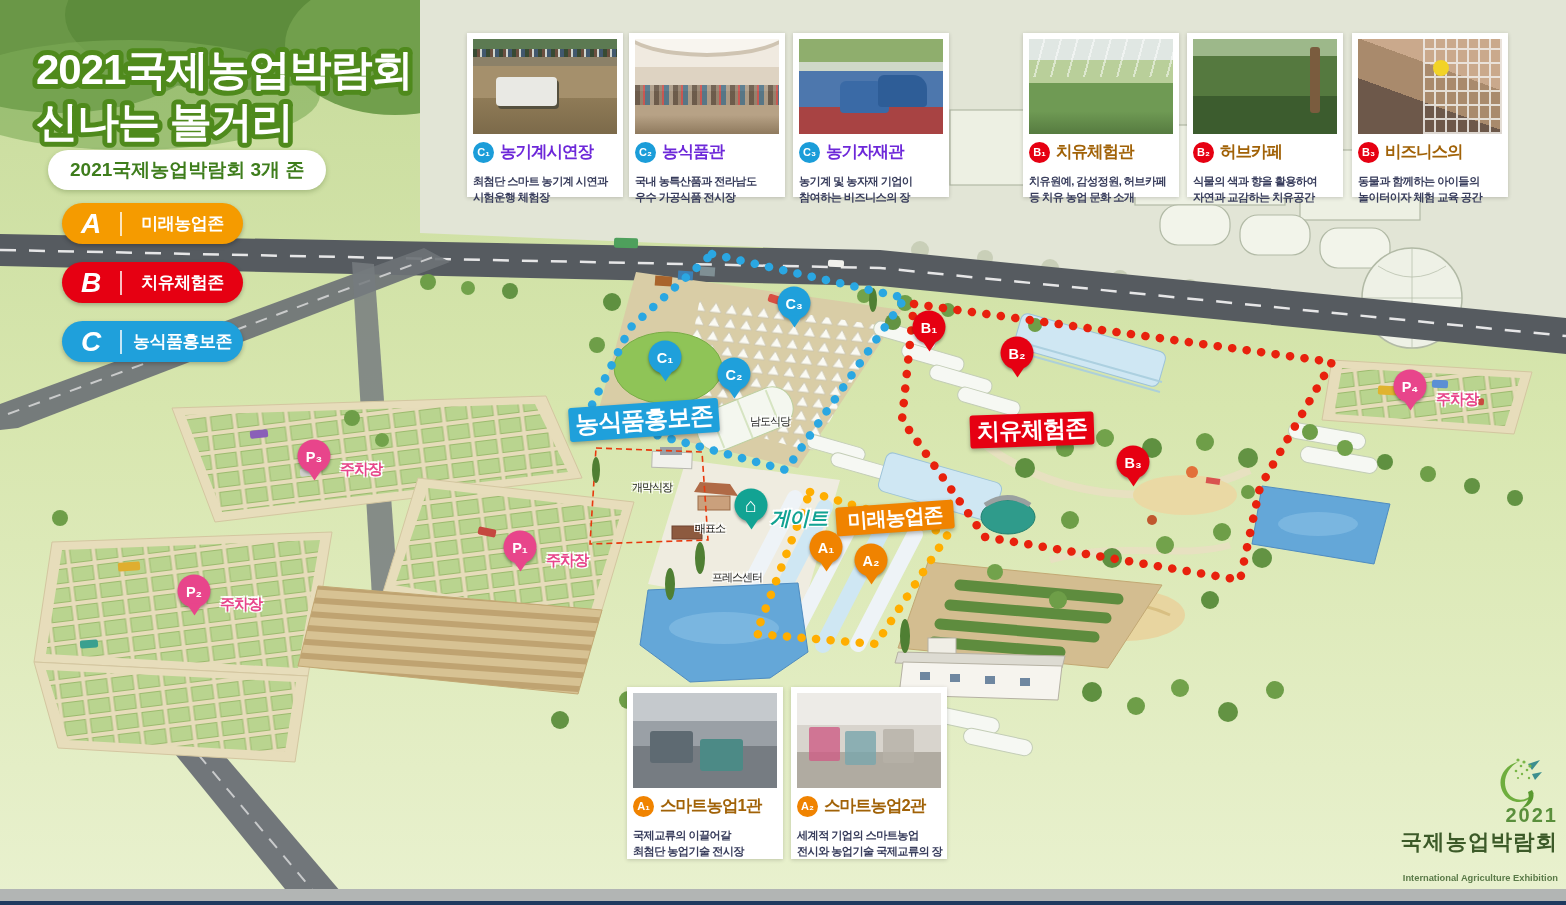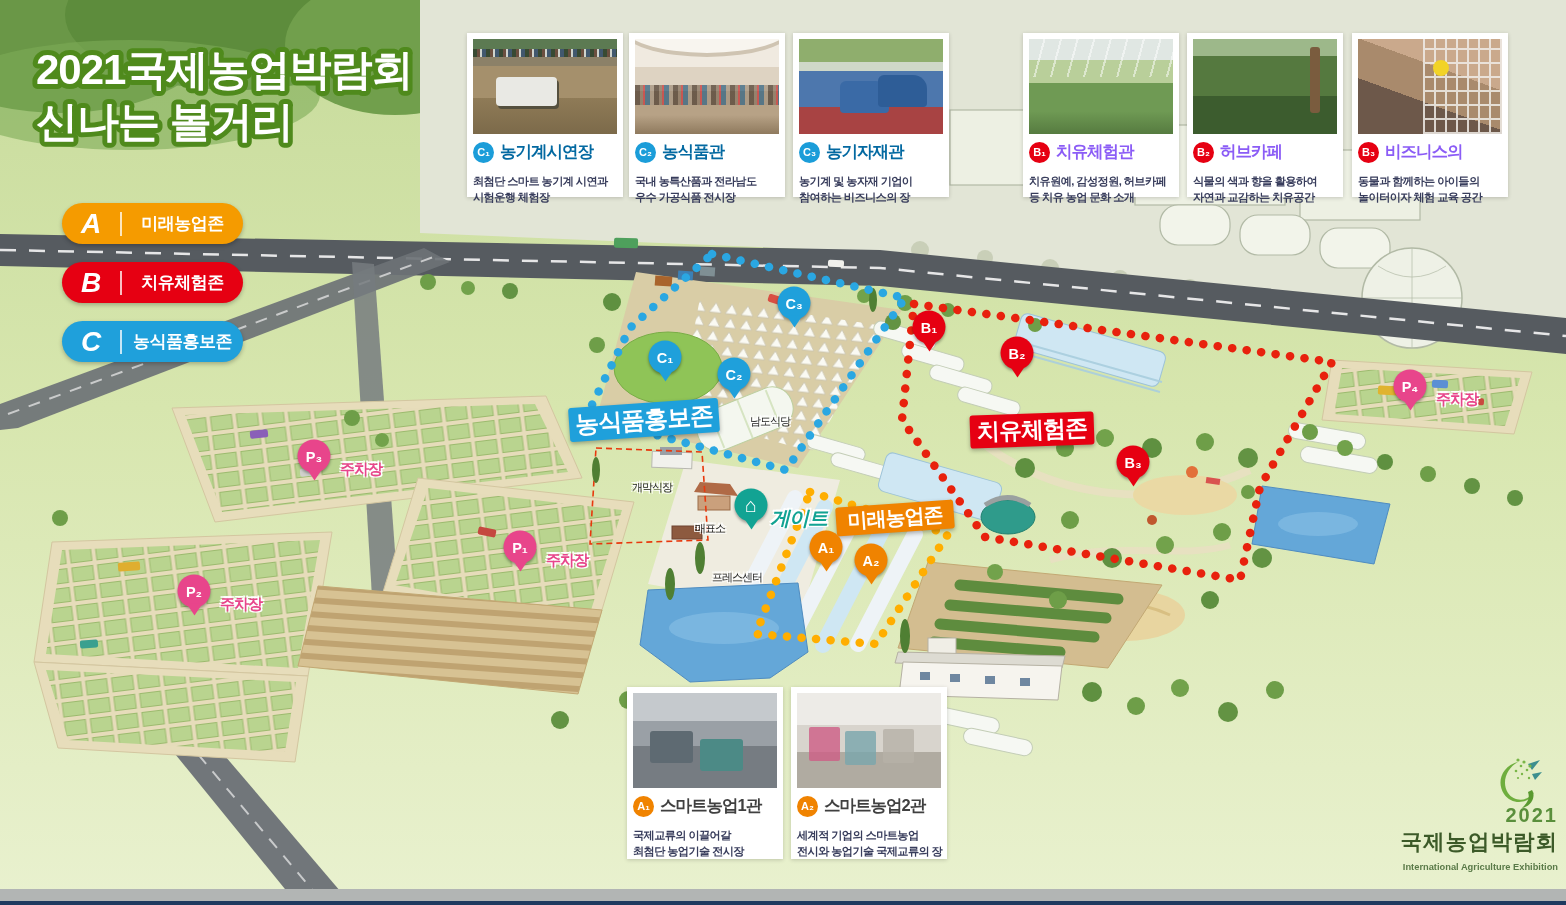--- a/index.html
+++ b/index.html
@@ -28,21 +28,21 @@
   .card{position:absolute;width:144px;background:#ffffff;padding:6px 6px 8px 6px;z-index:20;
     box-shadow:0 1px 4px rgba(0,0,0,.18);}
   .card-top{top:33px;height:150px;}
   .card-bottom{top:687px;height:158px;}
   .photo{height:95px;position:relative;overflow:hidden;}
   .card-head{display:flex;align-items:center;margin-top:7px;}
   .badge{width:21px;height:21px;border-radius:50%;color:#fff;font-size:11px;font-weight:800;
     display:flex;align-items:center;justify-content:center;margin-right:6px;flex:none;}
   .bg-c{background:#1B9DD9;} .bg-b{background:#E60012;} .bg-a{background:#F08300;}
   .card-title{font-size:16.5px;font-weight:800;letter-spacing:-1px;white-space:nowrap;}
-  .tc-c{color:#0369a1;font-family:Liberation Serif, serif;} .tc-b{color:#8b5cf6;} .tc-a{color:#404040;}
+  .tc-c{color:#6d28d9;font-family:Liberation Serif, serif;} .tc-b{color:#a16207;} .tc-a{color:#a16207;}
   .card-desc{margin-top:11px;font-size:11.2px;line-height:1.42;color:#383d5c;font-weight:600;letter-spacing:-0.6px;}
   .card-desc div{white-space:nowrap;}
 
   
   .photo-c1{background:linear-gradient(180deg,#5c7a52 0 16%,#8c8168 16% 28%,#a5906c 28% 62%,#8f7b57 62%,#7c6a4a);}
   .photo-c1::after{content:"";position:absolute;left:16%;top:40%;width:42%;height:30%;background:#e9e9e4;border-radius:4px;box-shadow:2px 3px 0 #55503e;}
   .photo-c1::before{content:"";position:absolute;left:0;top:10%;width:100%;height:9%;
     background:repeating-linear-gradient(90deg,#384a33 0 4px,#6b4f3f 4px 7px,#cfd3cc 7px 9px,#41586e 9px 13px);}
   .photo-c2{background:linear-gradient(180deg,#f0eae0 0 30%,#ded3c2 30% 55%,#b7a286 55% 80%,#8f7a5e);}
   .photo-c2::before{content:"";position:absolute;left:0;top:48%;width:100%;height:22%;
@@ -86,21 +86,21 @@
   .flabel{position:absolute;z-index:6;transform:translate(-50%,-50%);color:#1c1c1c;font-weight:400;font-size:11px;letter-spacing:-1px;white-space:nowrap;
     text-shadow:-1.5px -1.5px 0 #fff,1.5px -1.5px 0 #fff,-1.5px 1.5px 0 #fff,1.5px 1.5px 0 #fff;}
   .gate-label{position:absolute;left:770px;top:518px;z-index:7;transform:translate(0,-50%);color:#12A393;font-weight:800;font-size:20px;letter-spacing:-1px;
     text-shadow:-1.5px -1.5px 0 #fff,1.5px -1.5px 0 #fff,-1.5px 1.5px 0 #fff,1.5px 1.5px 0 #fff;font-style:italic;}
 
   
   .logo{position:absolute;left:1398px;top:752px;width:160px;z-index:8;text-align:right;}
   .logo-icon{position:absolute;right:12px;top:0;}
   .logo-year{margin-top:52px;color:#5a8f3c;font-size:20px;font-weight:700;letter-spacing:2px;}
   .logo-name{color:#3c5a28;font-size:21.5px;font-weight:800;letter-spacing:1px;white-space:nowrap;}
-  .logo-sub{color:#5a7a48;font-size:9.3px;font-weight:700;margin-top:6px;white-space:nowrap;}
+  .logo-sub{color:#5a7a48;font-size:9.3px;font-weight:700;margin-top:17px;white-space:nowrap;}
 
   
   .bar-gray{position:absolute;left:0;top:889px;width:100%;height:12px;background:#b2b5b4;z-index:30;}
   .bar-navy{position:absolute;left:0;top:901px;width:100%;height:4px;background:#1e3a5f;z-index:30;}
 </style>
 </head>
 <body>
 
 <div class="stage">
 
@@ -359,20 +359,21 @@
       <polygon points="914,304 1332,362 1260,487 1240,580 985,537 902,420" stroke="#E8210D"></polygon>
       <polygon points="810,492 948,534 876,644 756,634" stroke="#FFAE00"></polygon>
     </g>
   </svg>
 
   <svg class="title-svg" width="440" height="125">
     <text x="10" y="48">2021국제농업박람회</text>
     <text x="10" y="100">신나는 볼거리</text>
   </svg>
 
+  <div class="pill">2021국제농업박람회 3개 존</div>
 
   <div class="legend-item lg-a">
     <span class="lg-letter">A</span>
     <span class="lg-div"></span>
     <span class="lg-label">미래농업존</span>
   </div>
   <div class="legend-item lg-b">
     <span class="lg-letter">B</span>
     <span class="lg-div"></span>
     <span class="lg-label">치유체험존</span>

